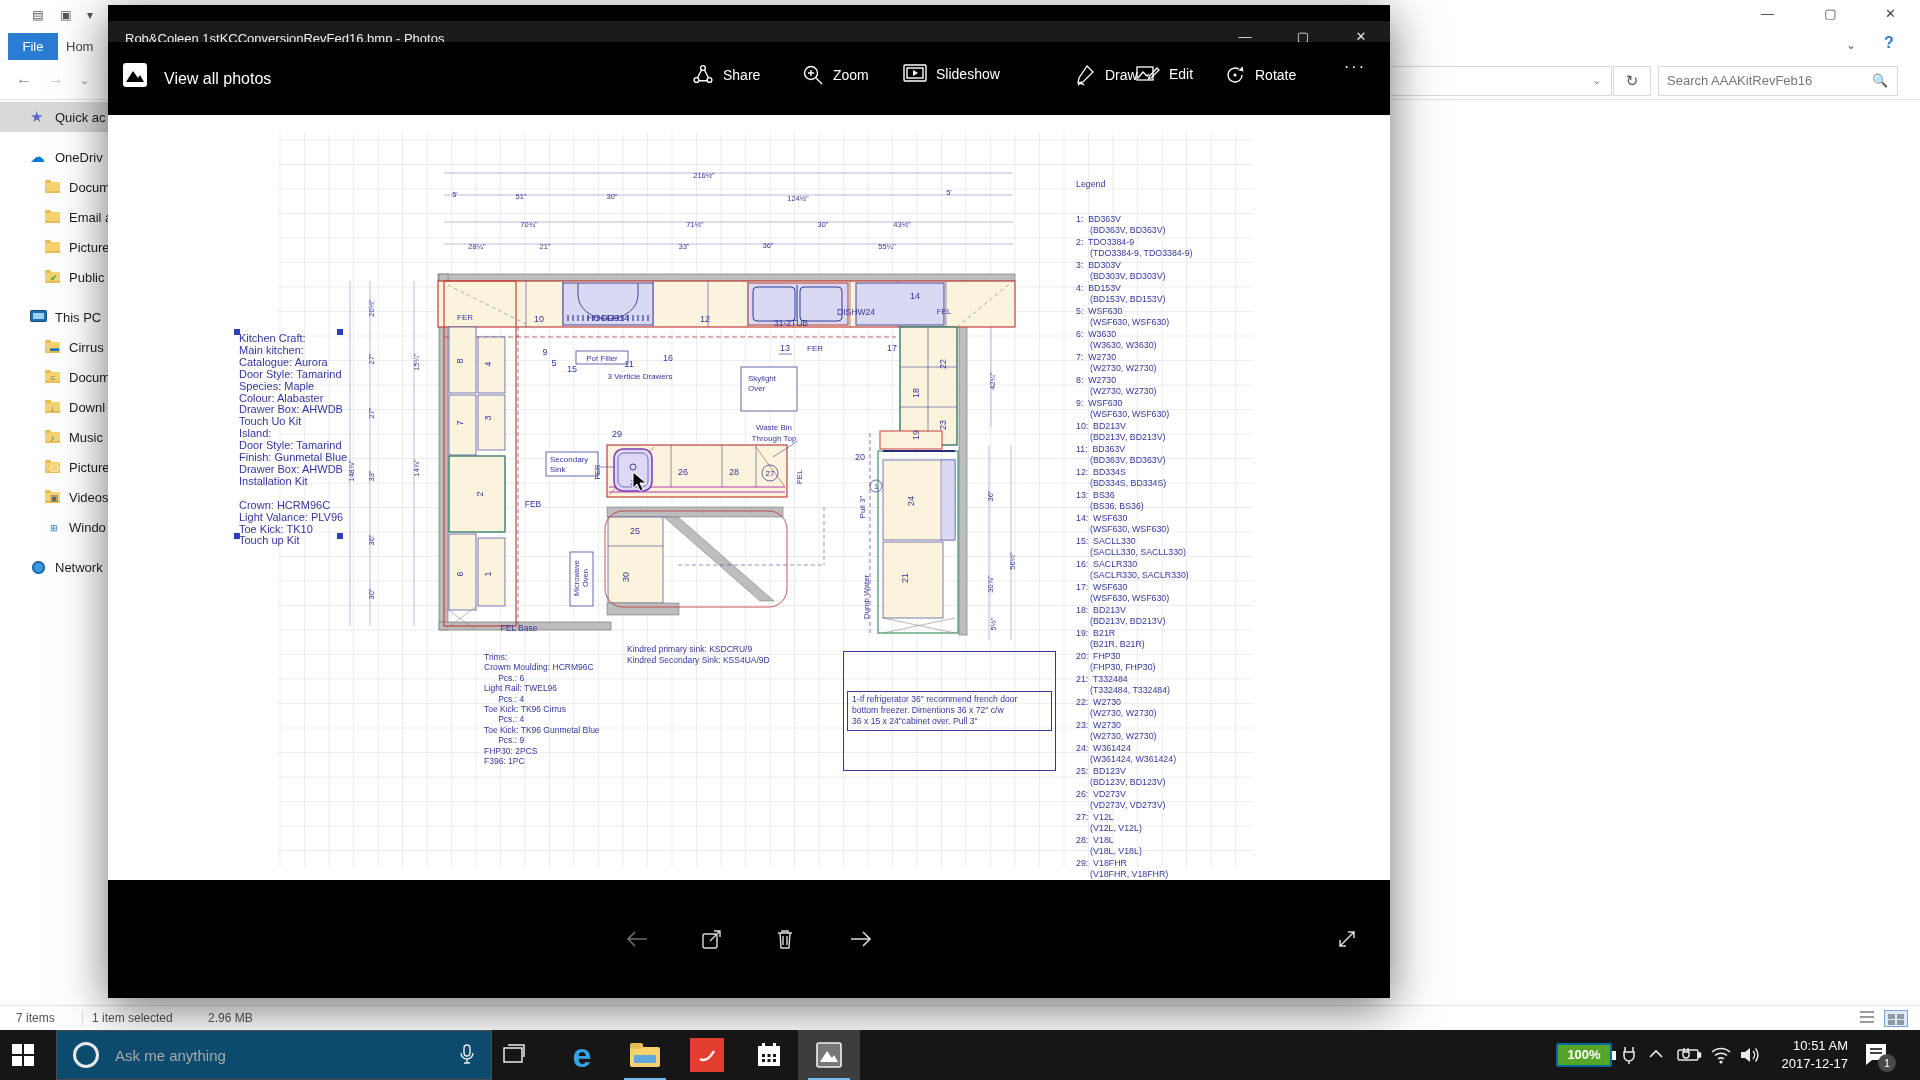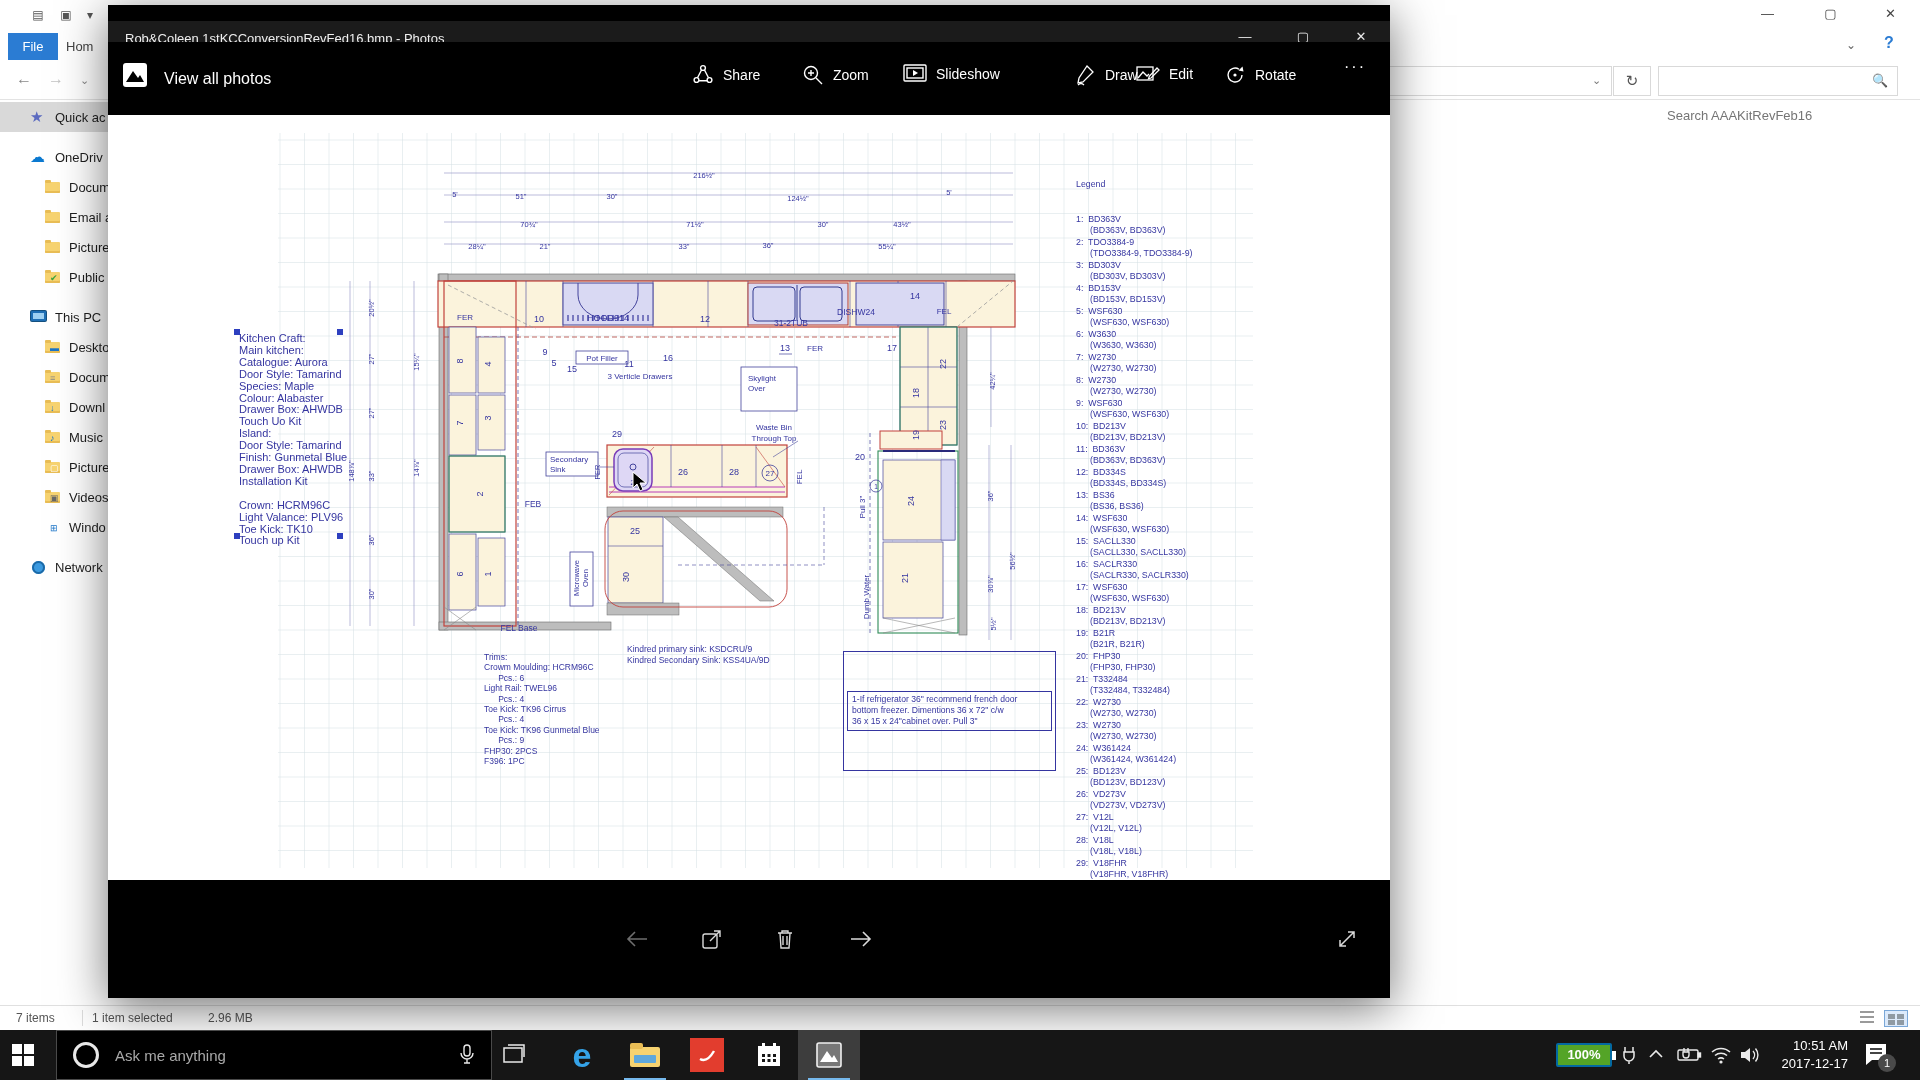--- a/index.html
+++ b/index.html
@@ -15,21 +15,21 @@
   #file-tab { position:absolute; left:8px; top:3px; width:50px; height:27px; background:#2b7cd3; color:#fff; font-size:13px; text-align:center; line-height:27px; }
   #home-tab { position:absolute; left:66px; top:3px; width:28px; height:27px; overflow:hidden; color:#444; font-size:13px; line-height:27px; white-space:nowrap; }
   #ribbon-collapse { position:absolute; left:1846px; top:8px; color:#666; font-size:12px; }
   #help-q { position:absolute; left:1884px; top:4px; color:#2b7cd3; font-weight:bold; font-size:16px; }
   #exp-navrow { position:absolute; left:0; top:62px; width:1920px; height:38px; background:#fff; border-bottom:1px solid #e3e3e3; }
   .navglyph { position:absolute; top:8px; font-size:16px; }
   #addrbar { position:absolute; left:1150px; top:4px; width:462px; height:30px; border:1px solid #d9d9d9; background:#fff; }
   #addr-chevron { position:absolute; left:1592px; top:12px; color:#777; font-size:11px; }
   #refresh-box { position:absolute; left:1613px; top:4px; width:38px; height:30px; border:1px solid #d9d9d9; color:#555; font-size:15px; text-align:center; line-height:28px; }
   #search-box { position:absolute; left:1658px; top:4px; width:240px; height:30px; border:1px solid #d9d9d9; background:#fff; }
-  #search-box input { position:absolute; left:8px; top:1px; width:200px; height:24px; border:none; outline:none; font-size:13px; color:#555; font-family:"Liberation Sans",sans-serif;margin-top:35px; }
+  #search-box input { position:absolute; left:8px; top:1px; width:200px; height:24px; border:none; outline:none; font-size:13px; color:#555; font-family:"Liberation Sans",sans-serif; }
   #search-mag { position:absolute; right:8px; top:6px; color:#777; font-size:13px; }
 
   #exp-sidebar { position:absolute; left:0; top:102px; width:200px; height:900px; background:#fff; }
   .sb-item { position:relative; height:30px; display:flex; align-items:center; padding-left:30px; font-size:13px; color:#1e1e1e; white-space:nowrap; }
   .sb-item.ind { padding-left:44px; }
   .sb-item.sel { background:#d9d9d9; }
   .sb-item.gap { margin-top:10px; }
   .sb-ic { width:18px; height:16px; margin-right:7px; position:relative; flex:0 0 18px; }
   
   .ic-folder::before,.ic-desktop::before,.ic-docs::before,.ic-down::before,.ic-music::before,.ic-pics::before,.ic-videos::before,.ic-public::before {
@@ -76,21 +76,21 @@
   #legend-block { left:968px; top:41px; font-size:8.8px; line-height:11.5px; }
   .leg-l2 { padding-left:14px; }
 
   
   #cursor { position:absolute; left:524px; top:356px; }
 
   
   #taskbar { position:absolute; left:0; top:1030px; width:1920px; height:50px; background:#161616; }
   #tb-start { position:absolute; left:12px; top:14px; width:22px; height:22px; display:grid; grid-template-columns:10px 10px; grid-template-rows:10px 10px; gap:2px; }
   #tb-start div { background:#fff; }
-  #tb-search { position:absolute; left:56px; top:0; width:436px; height:50px; background:#000000; border:1px solid #4a4a4a; display:flex; align-items:center; }
+  #tb-search { position:absolute; left:56px; top:0; width:436px; height:50px; background:#0c4a6e; border:1px solid #4a4a4a; display:flex; align-items:center; }
   #cortana-ring { width:26px; height:26px; border:3px solid #e8e8e8; border-radius:50%; margin-left:16px; }
   #tb-search-text { margin-left:16px; color:#a9a9a9; font-size:15px; flex:1; }
   .tb-app { position:absolute; top:0; width:62px; height:50px; display:flex; align-items:center; justify-content:center; }
   .tb-underline { position:absolute; bottom:0; left:10px; right:10px; height:2px; background:#76b9ed; }
   .tb-active { background:#3d3d3d; }
   #edge-e { color:#35a3e8; font-size:34px; font-weight:bold; line-height:34px; }
   .tb-folder { position:relative; width:30px; height:24px; }
   .tb-folder::before { content:""; position:absolute; left:0; top:4px; width:30px; height:20px; background:#f7d370; border-radius:2px; }
   .tb-folder::after { content:""; position:absolute; left:0; top:0; width:13px; height:6px; background:#e9bd55; border-radius:2px; }
   .tb-folder .bar { position:absolute; left:4px; top:12px; width:22px; height:8px; background:#5fa8dc; z-index:2; border-radius:1px; }
@@ -162,21 +162,21 @@
         <span>Public</span>
       </div>
       <div class="sb-item gap">
         <span class="sb-ic ic-pc"></span>
         <span>This PC</span>
       </div>
       <div class="sb-item ind">
         <span class="sb-ic ic-desktop">
           <span class="ov" style="left: 6px; top: 5px; color: rgb(26, 115, 198);">▬</span>
         </span>
-        <span>Deskto</span>
+        <span>Cirrus</span>
       </div>
       <div class="sb-item ind">
         <span class="sb-ic ic-docs">
           <span class="ov" style="left: 6px; top: 5px; color: rgb(136, 136, 136);">≡</span>
         </span>
         <span>Docum</span>
       </div>
       <div class="sb-item ind">
         <span class="sb-ic ic-down">
           <span class="ov" style="left: 6px; top: 5px; color: rgb(26, 115, 198);">↓</span>

